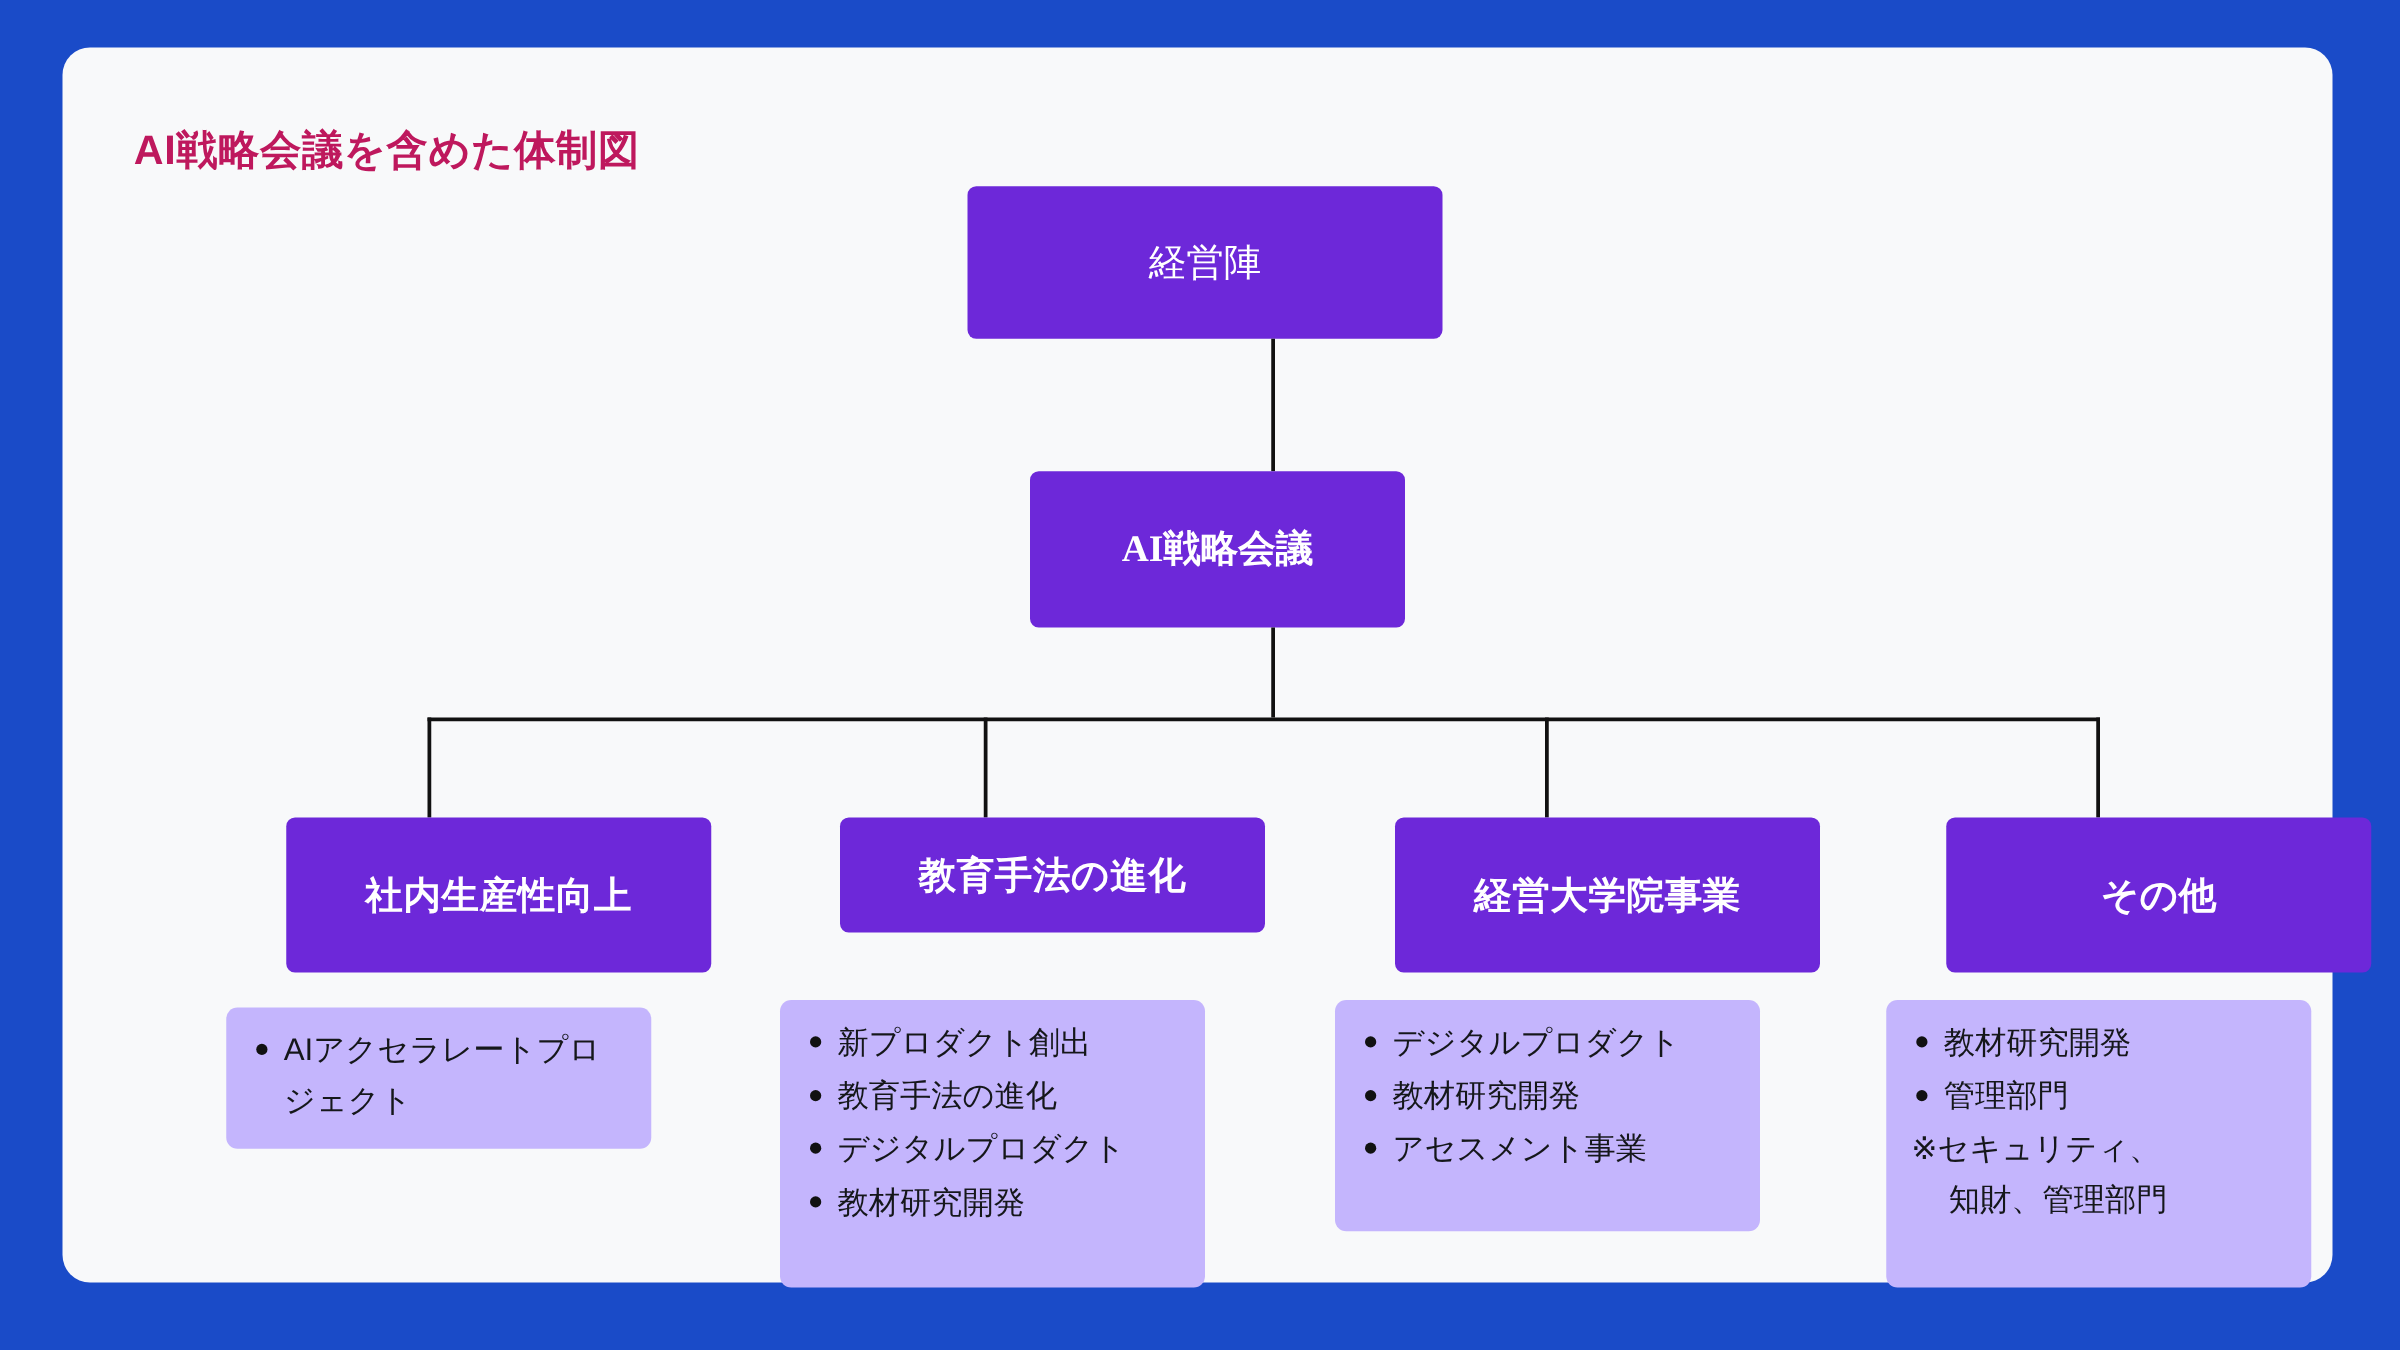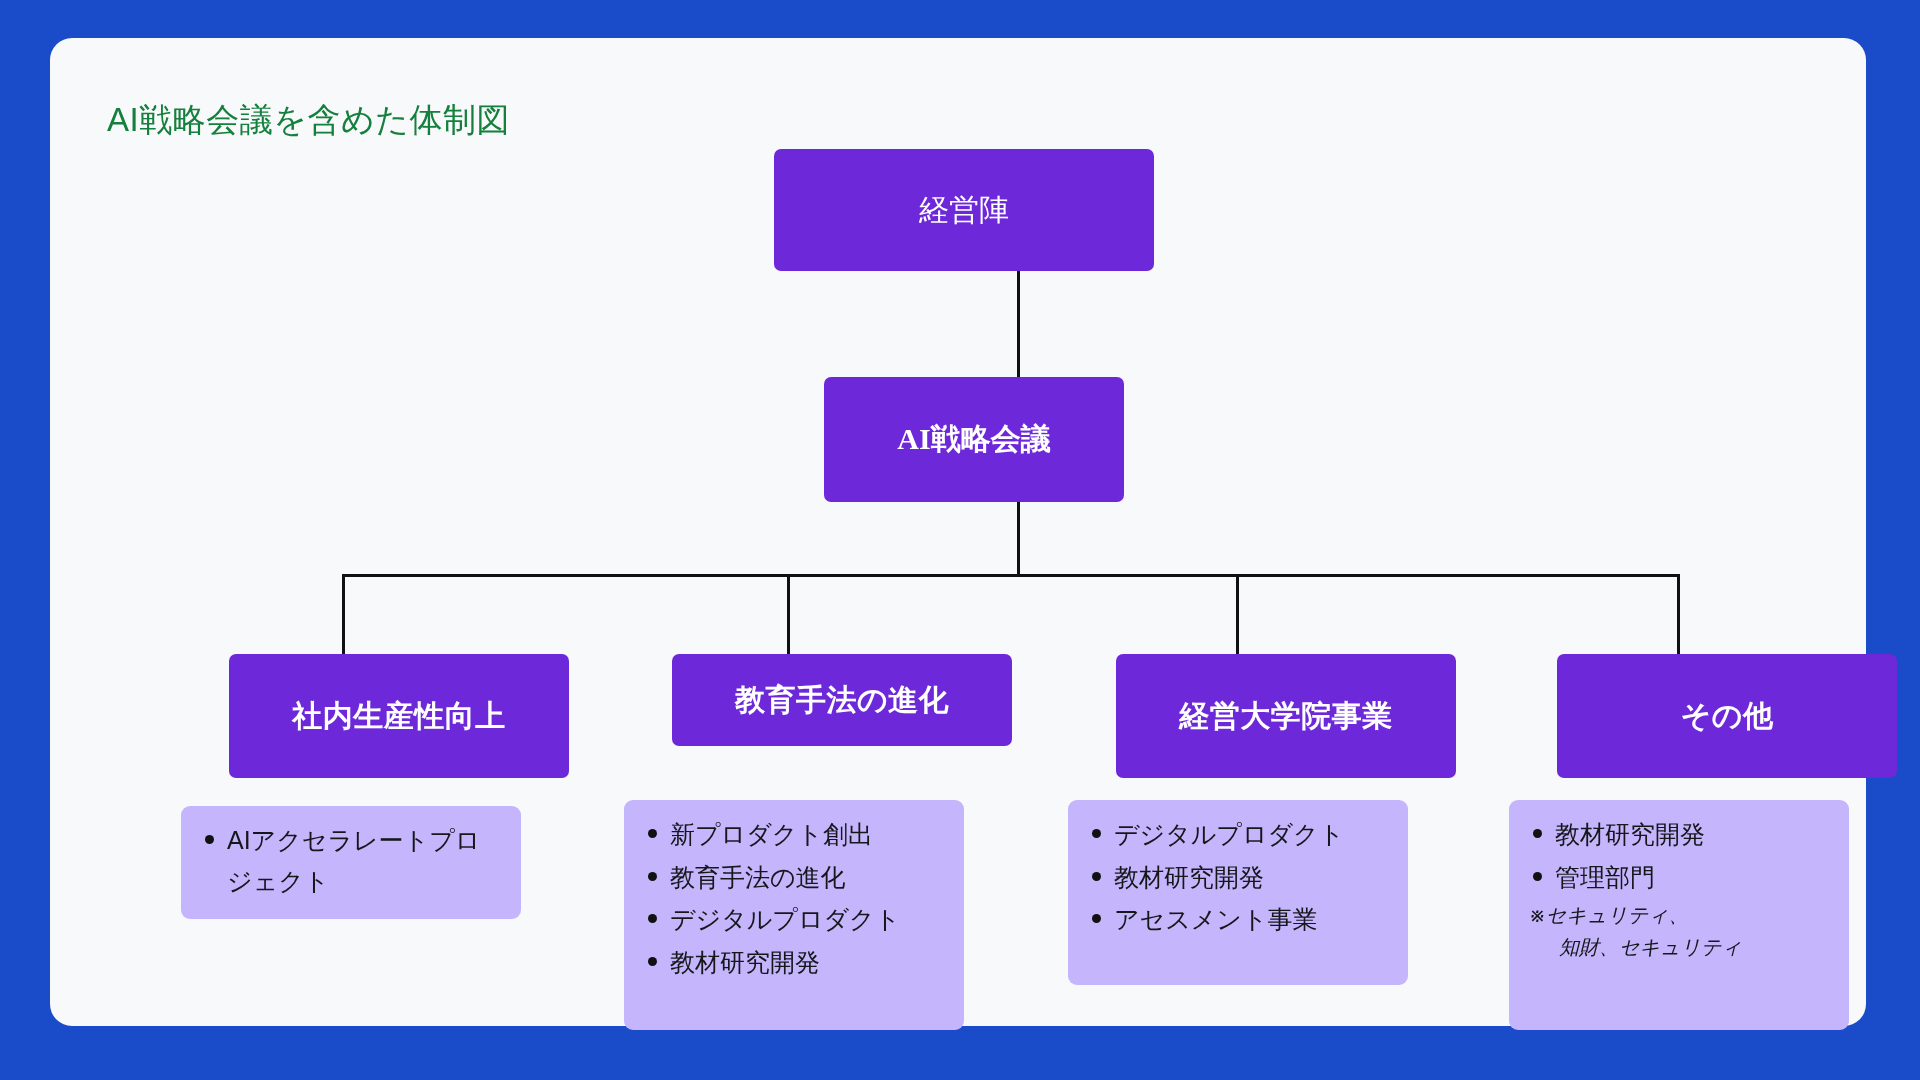--- a/index.html
+++ b/index.html
@@ -22,22 +22,22 @@
     height: 988px;
     background: #f8f9fa;
     border-radius: 22px;
   }
 
   #page-title {
     position: absolute;
     left: 57px;
     top: 60px;
     font-size: 33px;
-    font-weight: normal;
-    color: #15803d;
+    font-weight: bold;
+    color: #be185d;
     letter-spacing: 0.5px;
     white-space: nowrap;
   }
 
   
   .vline {
     position: absolute;
     width: 3px;
     background: #111111;
   }
@@ -98,26 +98,25 @@
     content: "";
     position: absolute;
     left: 8px;
     top: 15px;
     width: 9px;
     height: 9px;
     background: #111111;
     border-radius: 50%;
   }
   .listbox .note {
-    font-size: 20px;
+    font-size: 25px;
     line-height: 1.62;
     color: #15171a;
     margin: 0;
     padding-left: 4px;
-    font-style: italic;
   }
   .listbox .note .cont {
     display: block;
     padding-left: 30px;
   }
 </style>
 </head>
 <body>
 
 <div id="card">
@@ -182,17 +181,17 @@
     </ul>
   </div>
 
   <div class="listbox" style="left:1459px; top:762px; width:340px; min-height:230px;">
     <ul>
       <li>教材研究開発</li>
       <li>管理部門</li>
     </ul>
     <p class="note">
       <span>※セキュリティ、</span>
-      <span class="cont">知財、セキュリティ</span>
+      <span class="cont">知財、管理部門</span>
     </p>
   </div>
 
 </div>
 
 </body></html>

